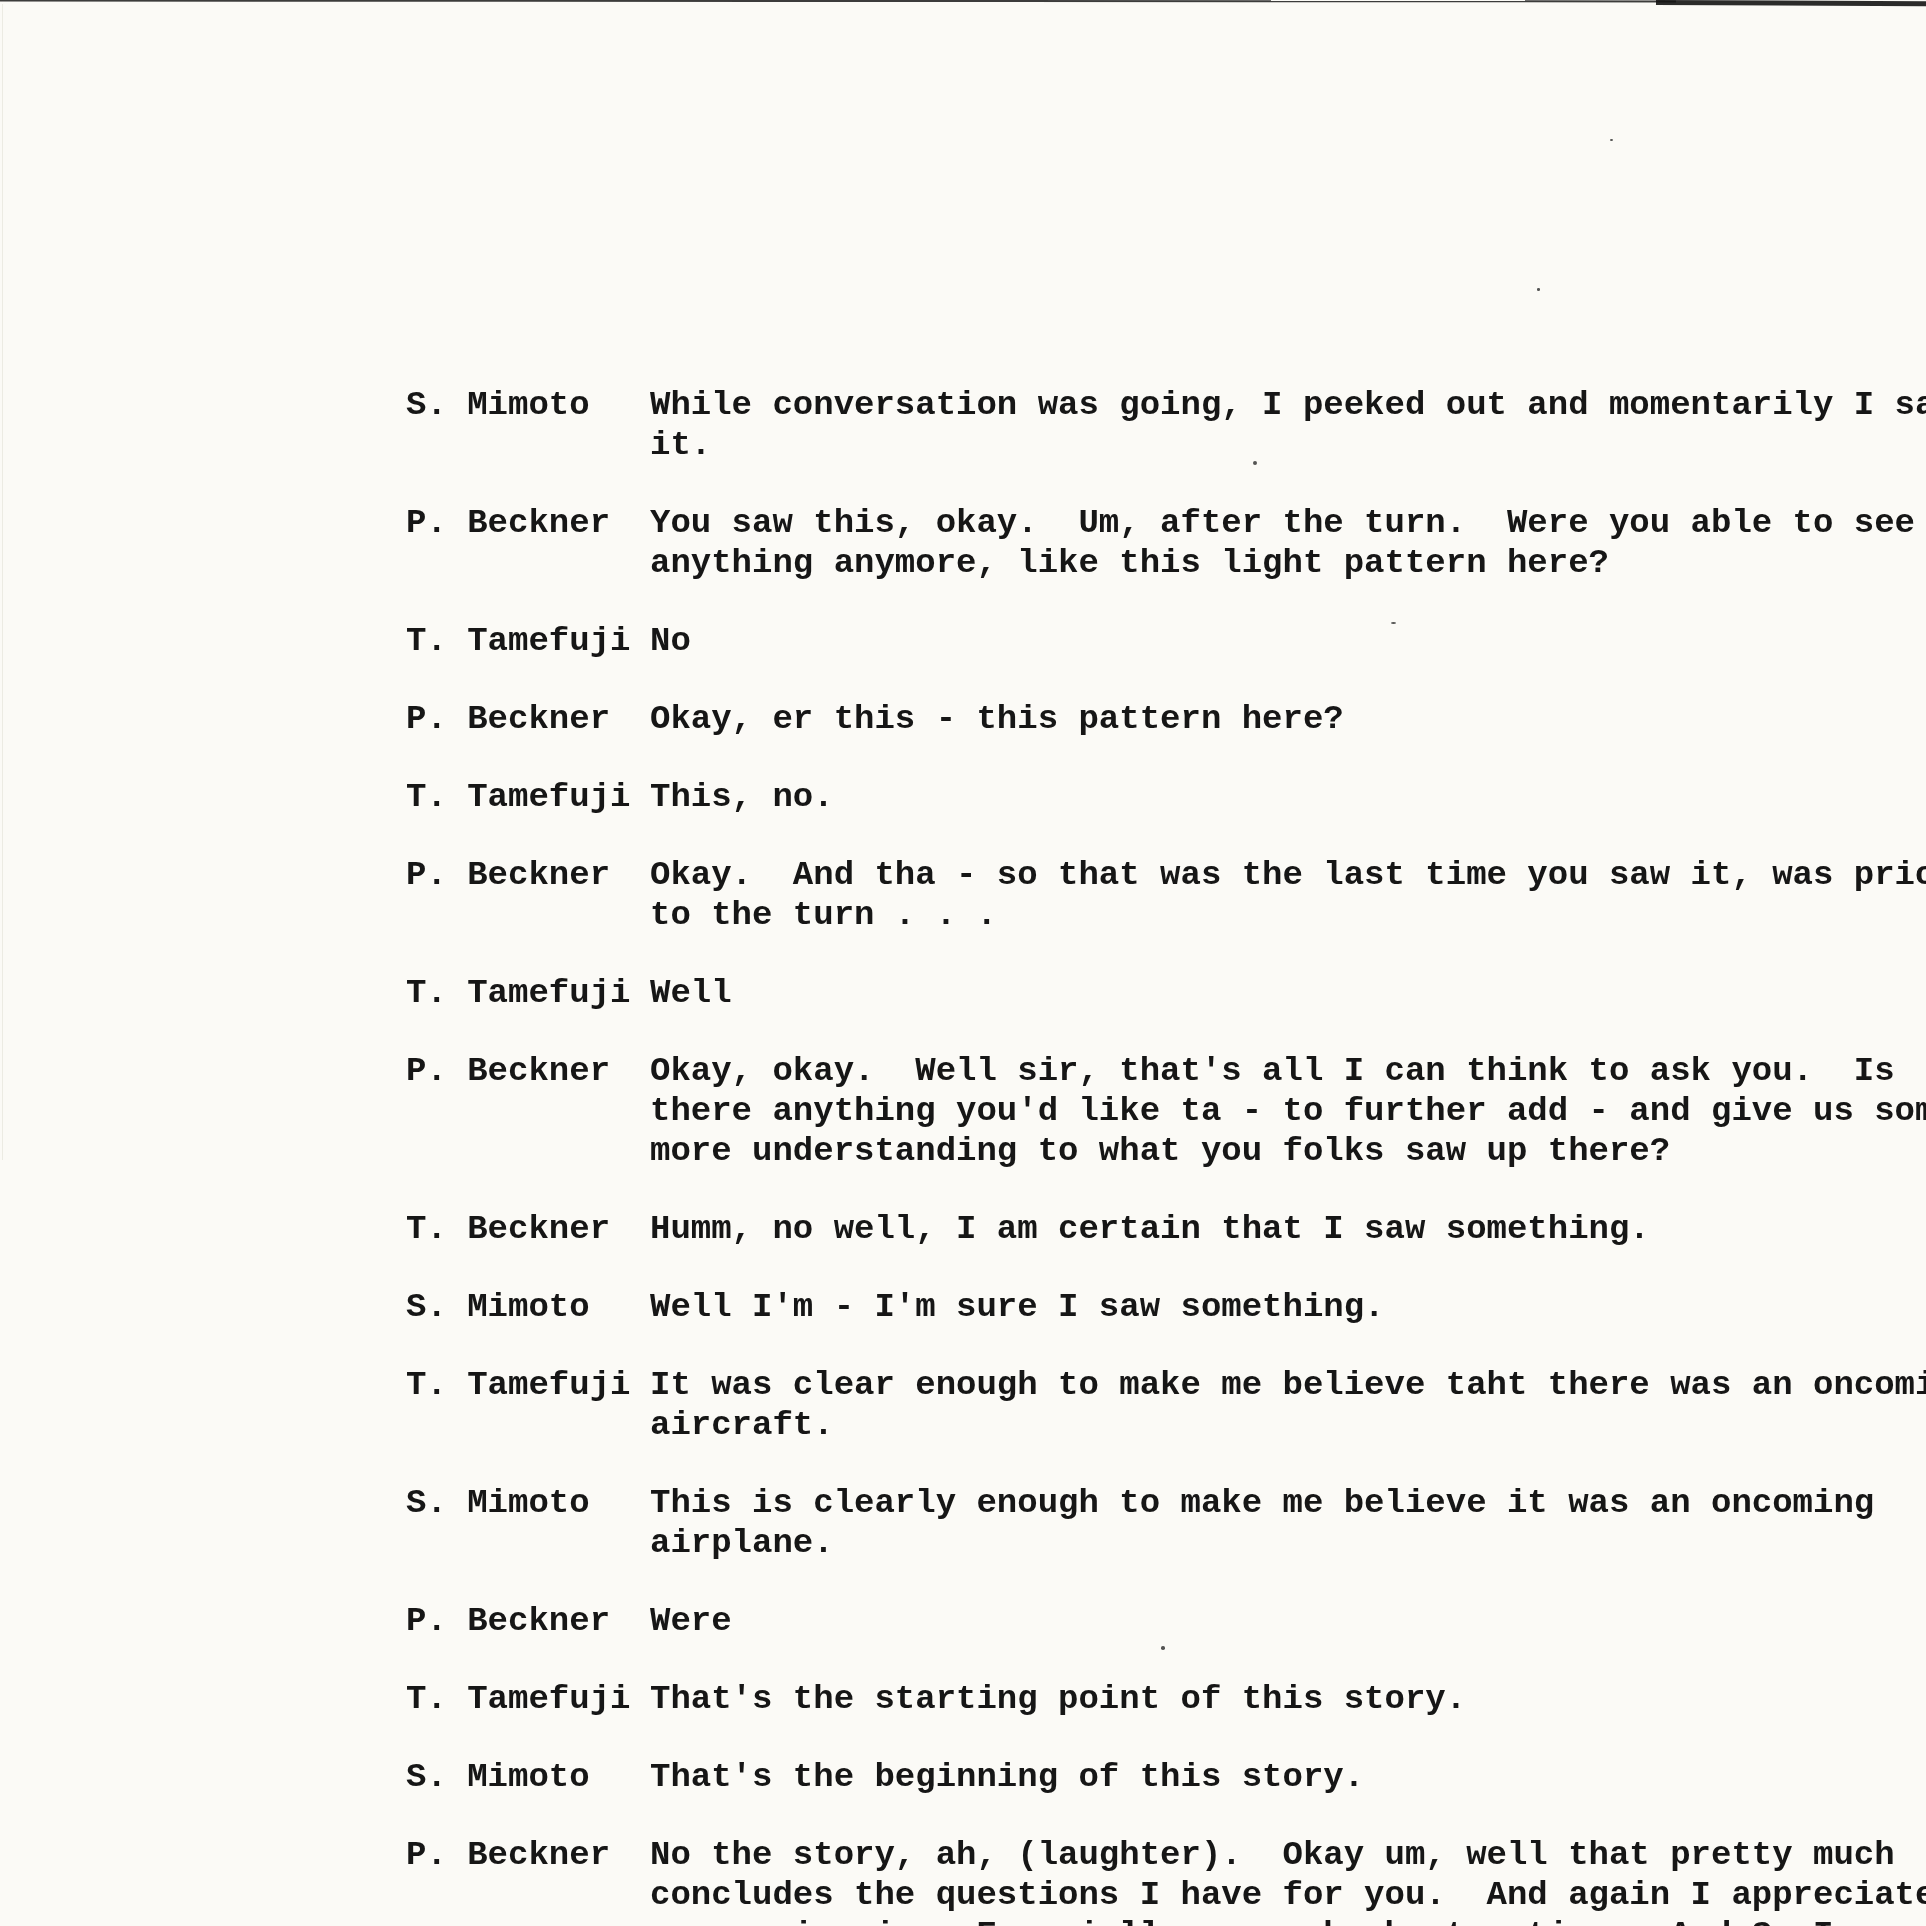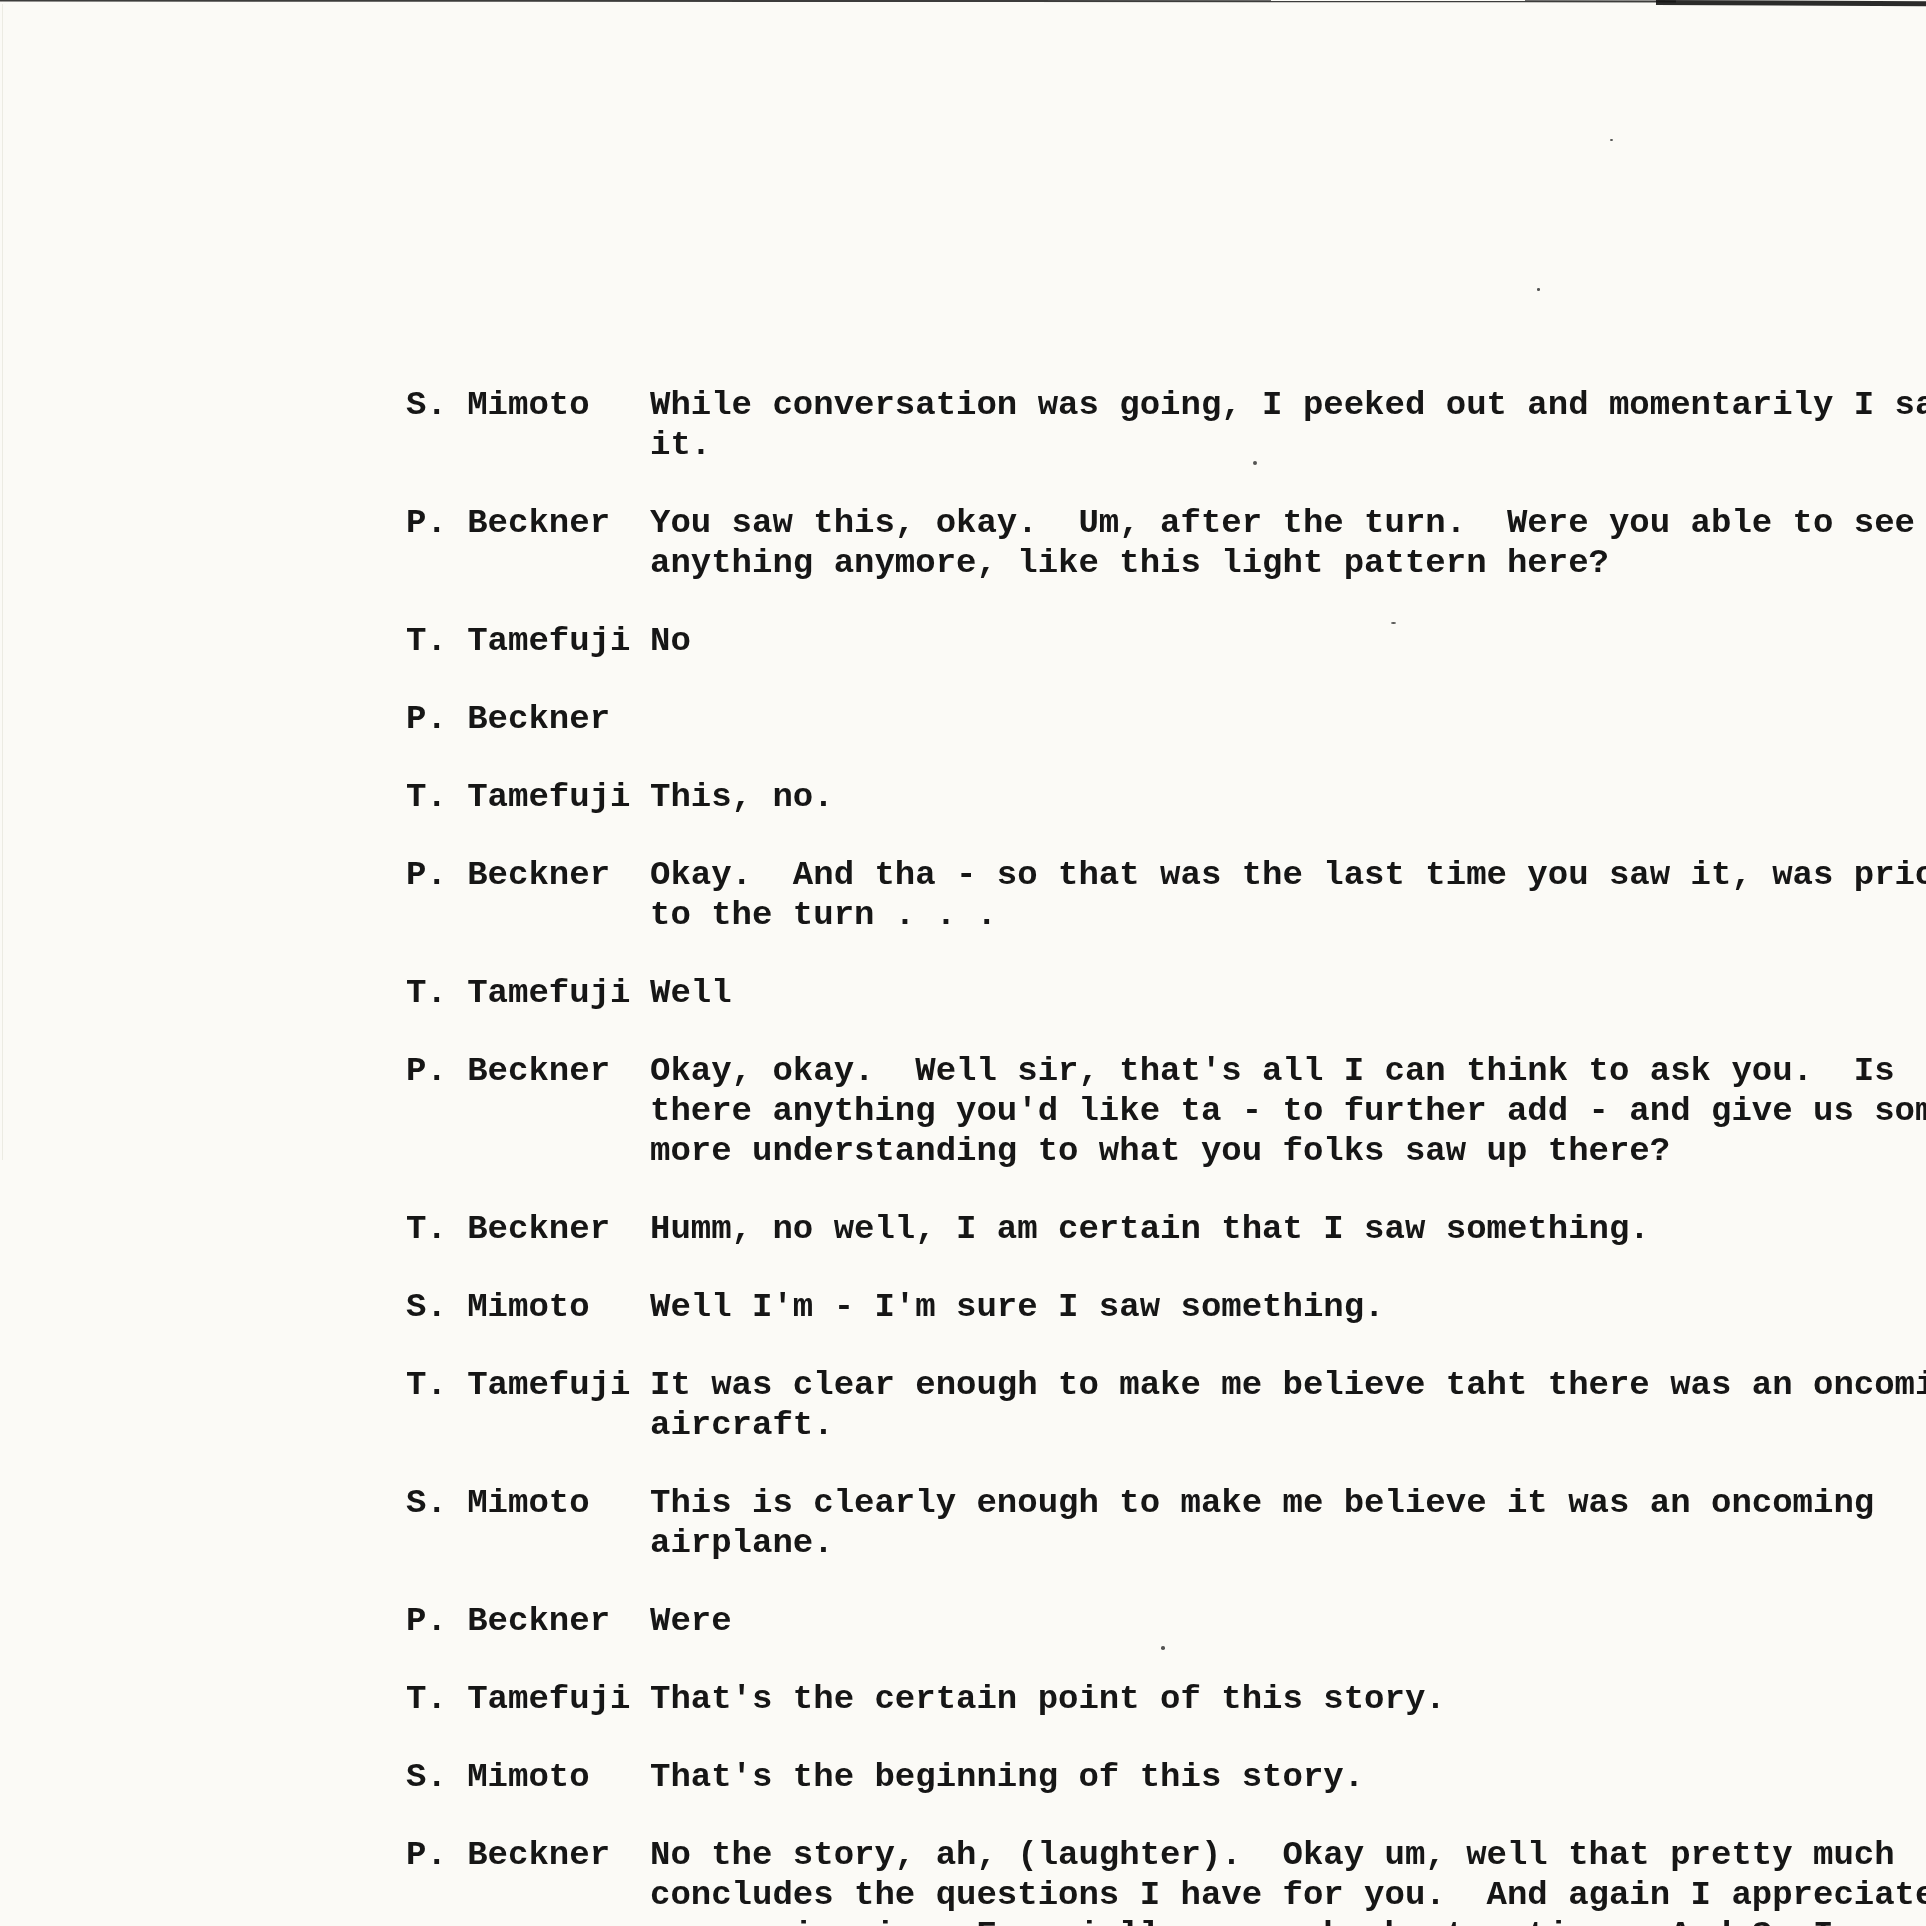--- a/index.html
+++ b/index.html
@@ -66,20 +66,21 @@
         <div class="speaker">P. Beckner</div>
         <div class="utterance"><span>You saw this, okay.  Um, after the turn.  Were you able to see
 anything anymore, like this light pattern here?</span></div>
       </div>
       <div class="row">
         <div class="speaker">T. Tamefuji</div>
         <div class="utterance"><span>No</span></div>
       </div>
       <div class="row">
         <div class="speaker">P. Beckner</div>
+        <div class="utterance"><span>Okay, er this - this pattern here?</span></div>
       </div>
       <div class="row">
         <div class="speaker">T. Tamefuji</div>
         <div class="utterance"><span>This, no.</span></div>
       </div>
       <div class="row">
         <div class="speaker">P. Beckner</div>
         <div class="utterance"><span>Okay.  And tha - so that was the last time you saw it, was prior
 to the turn . . .</span></div>
       </div>
@@ -110,21 +111,21 @@
         <div class="speaker">S. Mimoto</div>
         <div class="utterance"><span>This is clearly enough to make me believe it was an oncoming
 airplane.</span></div>
       </div>
       <div class="row">
         <div class="speaker">P. Beckner</div>
         <div class="utterance"><span>Were</span></div>
       </div>
       <div class="row">
         <div class="speaker">T. Tamefuji</div>
-        <div class="utterance"><span>That's the certain point of this story.</span></div>
+        <div class="utterance"><span>That's the starting point of this story.</span></div>
       </div>
       <div class="row">
         <div class="speaker">S. Mimoto</div>
         <div class="utterance"><span>That's the beginning of this story.</span></div>
       </div>
       <div class="row">
         <div class="speaker">P. Beckner</div>
         <div class="utterance"><span>No the story, ah, (laughter).  Okay um, well that pretty much
 concludes the questions I have for you.  And again I appreciate
 you coming in.  Especially on such short notice.  And Sy I

